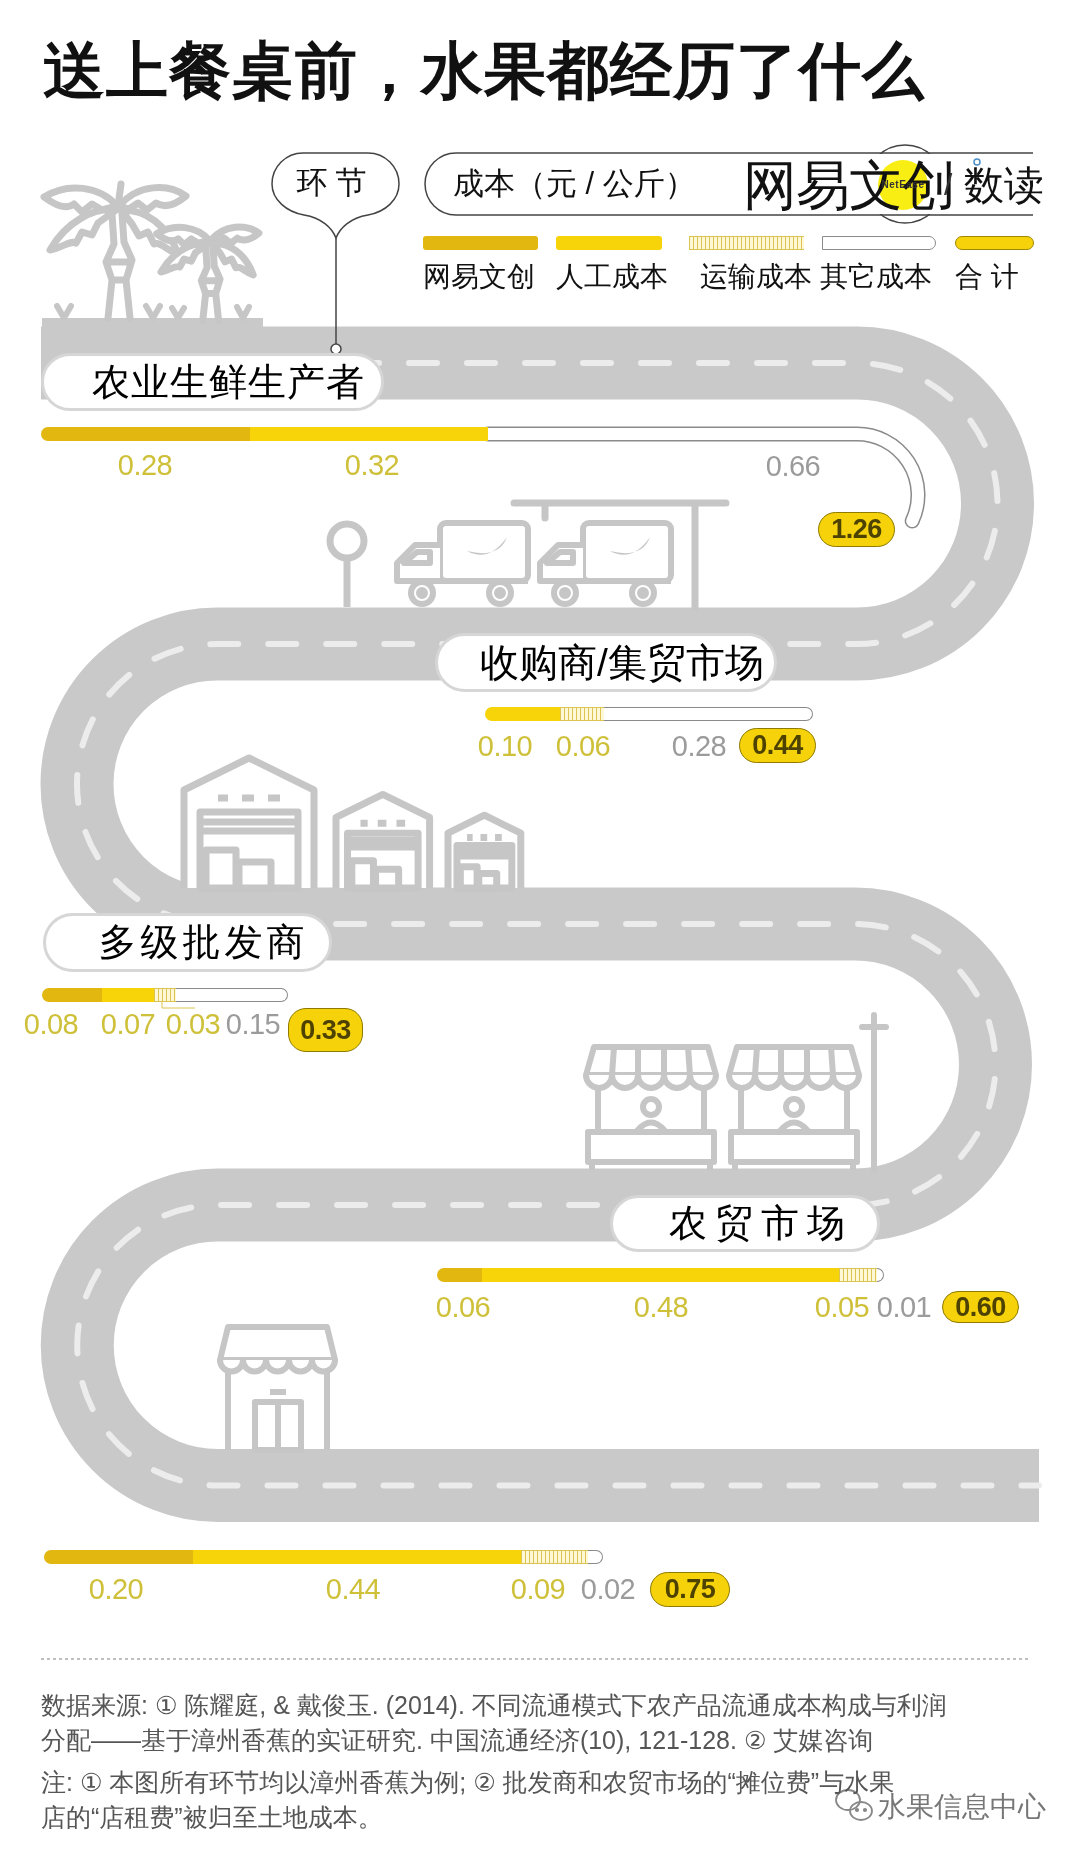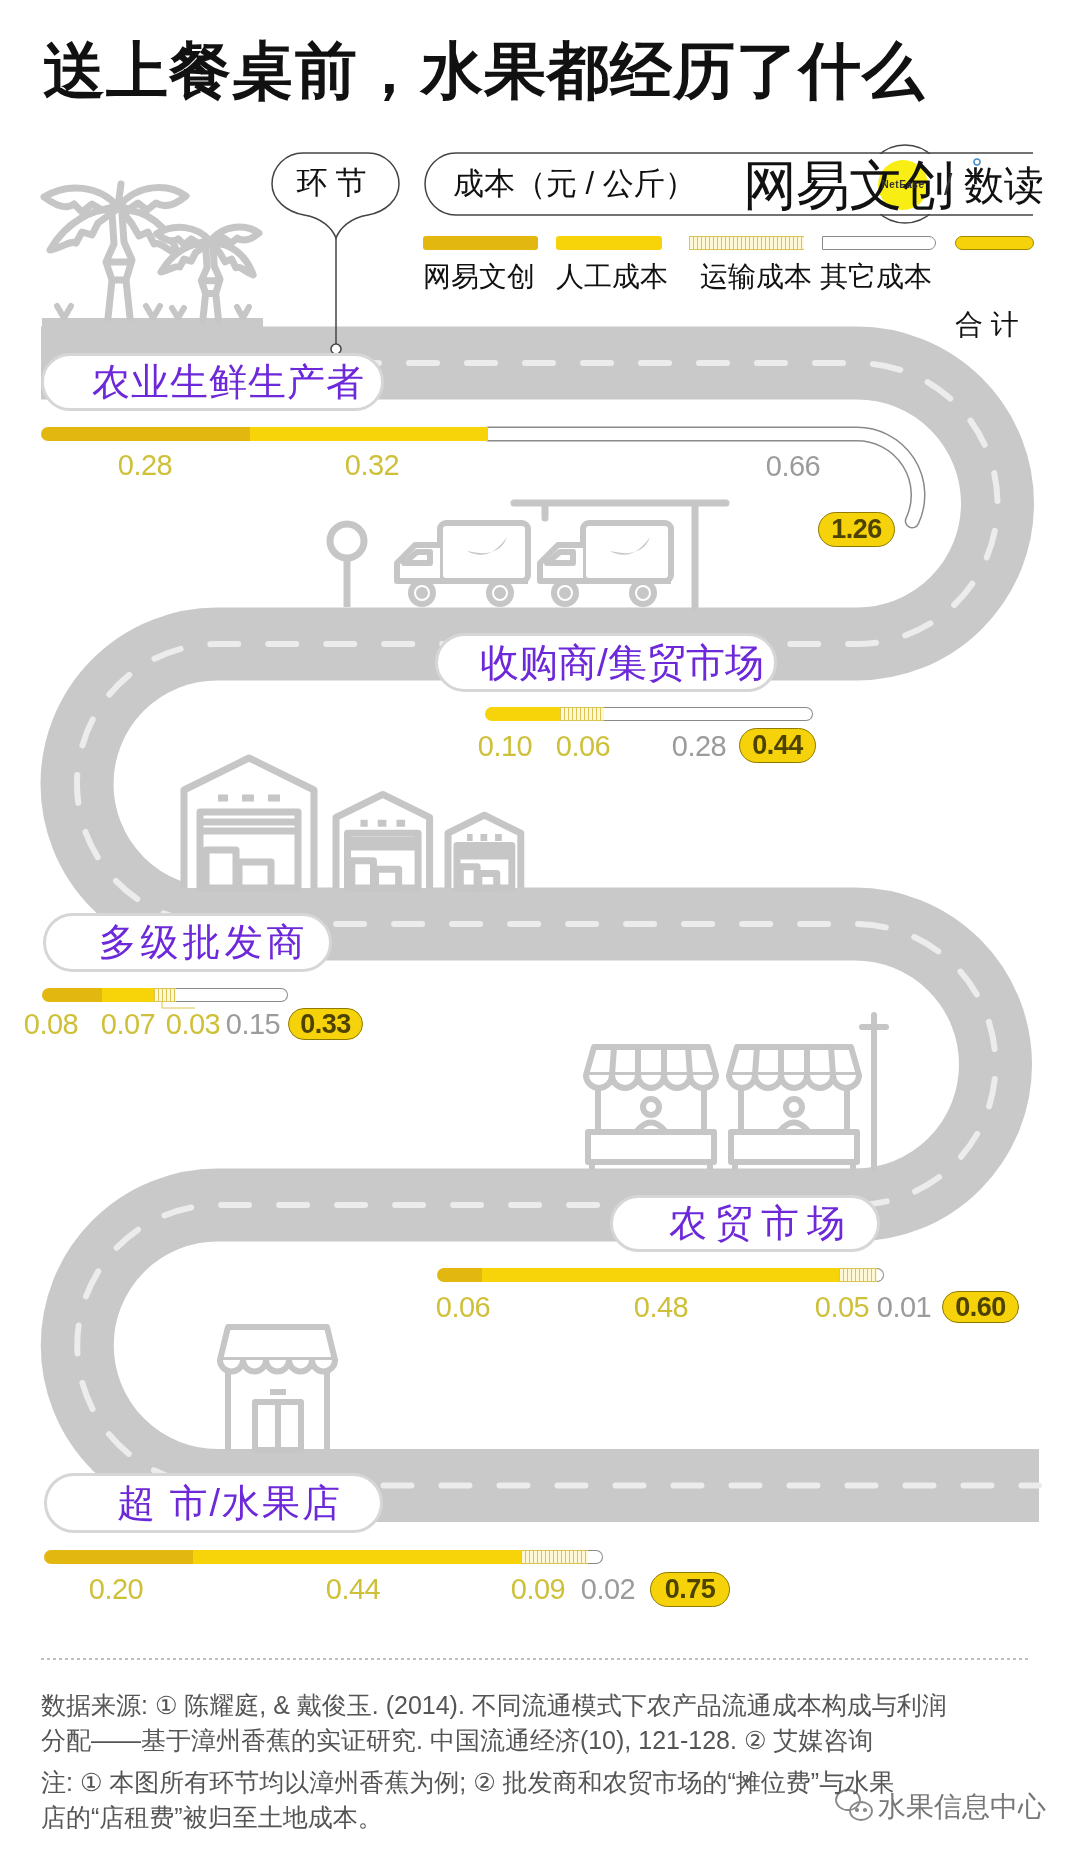--- a/index.html
+++ b/index.html
@@ -15,21 +15,21 @@
   .logo-sep{left:944px;top:165px;font-size:30px;line-height:40px;color:#333;}
   .logo-prod{left:964px;top:159px;font-size:40px;line-height:52px;white-space:nowrap;}
   .leg-bar{position:absolute;top:236px;height:14px;box-sizing:border-box;}
   .leg-label{position:absolute;top:260px;font-size:28px;line-height:34px;white-space:nowrap;}
   .c-land{background:#E2B70F;}
   .c-labor{background:#F7D309;}
   .c-transport{background:repeating-linear-gradient(90deg,#dcc452 0px,#dcc452 1.2px,#fff8d6 1.2px,#fff8d6 4px);border-top:1px solid #dcc452;border-bottom:1px solid #dcc452;}
   .c-other{background:#fff;border:1.5px solid #8a8a8a;}
   .c-total{background:#F5D20A;border:1.5px solid #a08800;}
   .pill{position:absolute;background:#fff;border:3px solid #d6d6d6;border-radius:32px;box-sizing:border-box;
-    display:flex;align-items:center;justify-content:center;font-size:38px;color:#6d28d9;white-space:nowrap;padding-left:32px;}
+    display:flex;align-items:center;justify-content:center;font-size:38px;color:#000000;white-space:nowrap;padding-left:32px;}
   .bar{position:absolute;height:14px;display:flex;}
   .seg{height:14px;box-sizing:border-box;flex:none;}
   .seg.c-other{border-left:none;border-radius:0 8px 8px 0;}
   .seg.first{border-radius:7px 0 0 7px;}
   .val{position:absolute;font-size:29px;line-height:34px;transform:translate(-50%,-50%);color:#CFC03A;white-space:nowrap;letter-spacing:-.5px;}
   .val.other{color:#9b9b9b;}
   .badge{position:absolute;height:34px;background:#F5D20A;border:1.5px solid #8f7a00;border-radius:18px;box-sizing:border-box;
     display:flex;align-items:center;justify-content:center;font-size:27px;font-weight:bold;color:#4d4200;letter-spacing:-.5px;}
   .foot{position:absolute;left:41px;font-size:25px;line-height:30px;color:#555;white-space:nowrap;}
   .wm{position:absolute;left:878px;top:1791px;font-size:28px;line-height:32px;color:#777;white-space:nowrap;}
@@ -170,21 +170,21 @@
   <div>
     <div class="leg-bar c-land" style="left:423px;width:115px;border-radius:3px;"></div>
     <div class="leg-bar c-labor" style="left:556px;width:106px;border-radius:3px;"></div>
     <div class="leg-bar c-transport" style="left:689px;width:115px;"></div>
     <div class="leg-bar c-other" style="left:822px;width:114px;border-radius:0 8px 8px 0;"></div>
     <div class="leg-bar c-total" style="left:955px;width:79px;border-radius:8px;"></div>
     <div class="leg-label" style="left:423px;">网易文创</div>
     <div class="leg-label" style="left:556px;">人工成本</div>
     <div class="leg-label" style="left:700px;">运输成本</div>
     <div class="leg-label" style="left:820px;">其它成本</div>
-    <div class="leg-label" style="left:955px;margin-top:48px;">合 计</div>
+    <div class="leg-label" style="left:955px;">合 计</div>
   </div>
 
   <div class="pill" style="left:41px;top:353px;width:343px;height:58px;letter-spacing:1px;">农业生鲜生产者</div>
   <div class="bar" style="left:41px;top:427px;">
     <div class="seg c-land first" style="width: 208.6px;"></div>
     <div class="seg c-labor last" style="width: 238.4px;"></div>
 
   </div>
   <div class="val" style="left:145px;top:465px;">0.28</div>
   <div class="val" style="left:372px;top:465px;">0.32</div>
@@ -207,36 +207,35 @@
   <div class="bar" style="left:42px;top:988px;">
     <div class="seg c-land first" style="width: 59.6px;"></div>
     <div class="seg c-labor" style="width: 52.15px;"></div>
     <div class="seg c-transport" style="width: 22.35px;"></div>
     <div class="seg c-other last" style="width: 111.75px;"></div>
   </div>
   <div class="val" style="left:51px;top:1024px;">0.08</div>
   <div class="val" style="left:128px;top:1024px;">0.07</div>
   <div class="val" style="left:193px;top:1024px;">0.03</div>
   <div class="val other" style="left:253px;top:1024px;">0.15</div>
-  <div class="badge" style="left:288px;top:1008px;width:75px;height:32px;">0.33</div>
+  <div class="badge" style="left:288px;top:1008px;width:75px;height:44px;">0.33</div>
 
   <div class="pill" style="left:610px;top:1195px;width:270px;height:57px;letter-spacing:8px;">农贸市场</div>
   <div class="bar" style="left:437px;top:1268px;">
     <div class="seg c-land first" style="width: 44.7px;"></div>
     <div class="seg c-labor" style="width: 357.6px;"></div>
     <div class="seg c-transport" style="width: 37.25px;"></div>
     <div class="seg c-other last" style="width: 7.45px;"></div>
   </div>
   <div class="val" style="left:463px;top:1307px;">0.06</div>
   <div class="val" style="left:661px;top:1307px;">0.48</div>
   <div class="val" style="left:842px;top:1307px;">0.05</div>
   <div class="val other" style="left:904px;top:1307px;">0.01</div>
   <div class="badge" style="left:942px;top:1291px;width:77px;height:32px;">0.60</div>
 
-  <div class="pill" style="left:44px;top:1473px;width:339px;height:60px;letter-spacing:2px;">超 市/水果店</div>
   <div class="bar" style="left:44px;top:1550px;">
     <div class="seg c-land first" style="width: 149px;"></div>
     <div class="seg c-labor" style="width: 327.8px;"></div>
     <div class="seg c-transport" style="width: 67.05px;"></div>
     <div class="seg c-other last" style="width: 14.9px;"></div>
   </div>
   <div class="val" style="left:116px;top:1589px;">0.20</div>
   <div class="val" style="left:353px;top:1589px;">0.44</div>
   <div class="val" style="left:538px;top:1589px;">0.09</div>
   <div class="val other" style="left:608px;top:1589px;">0.02</div>

